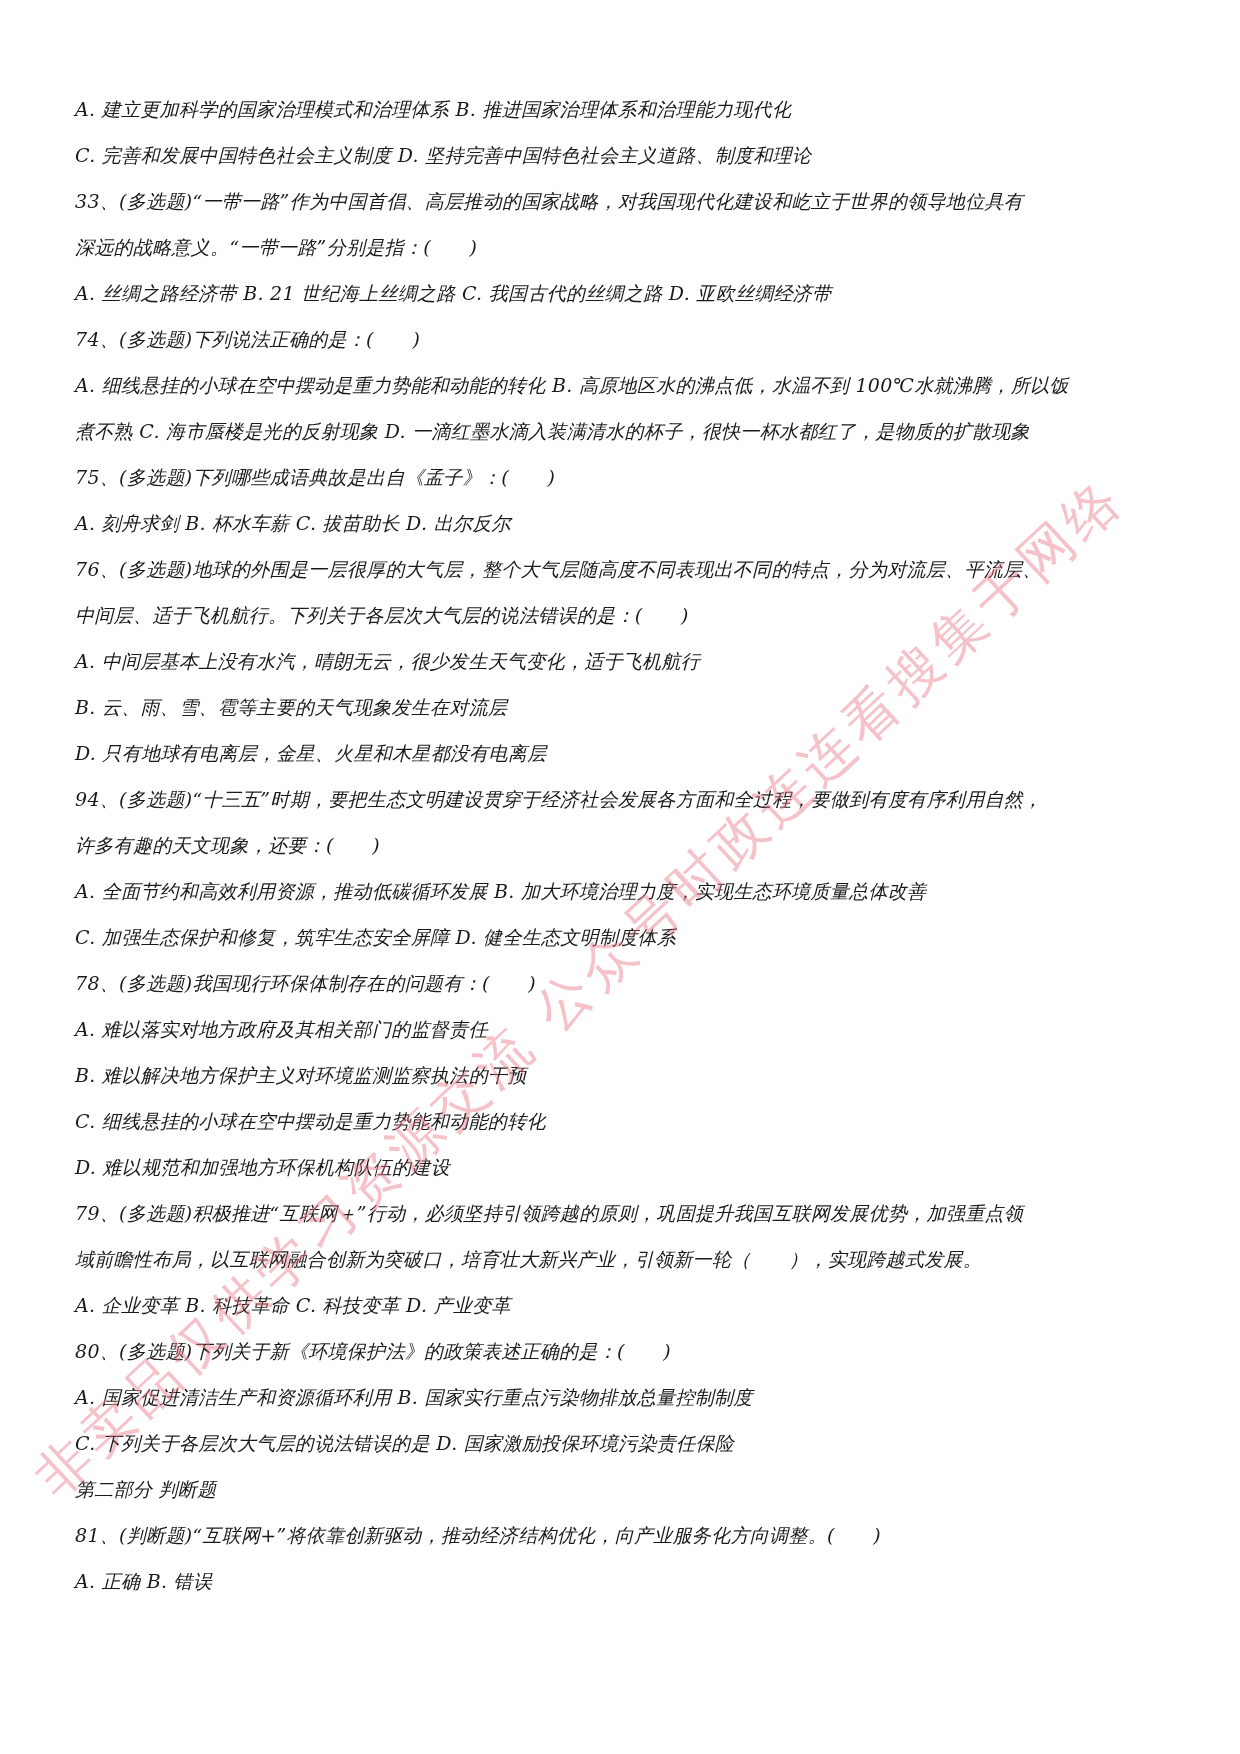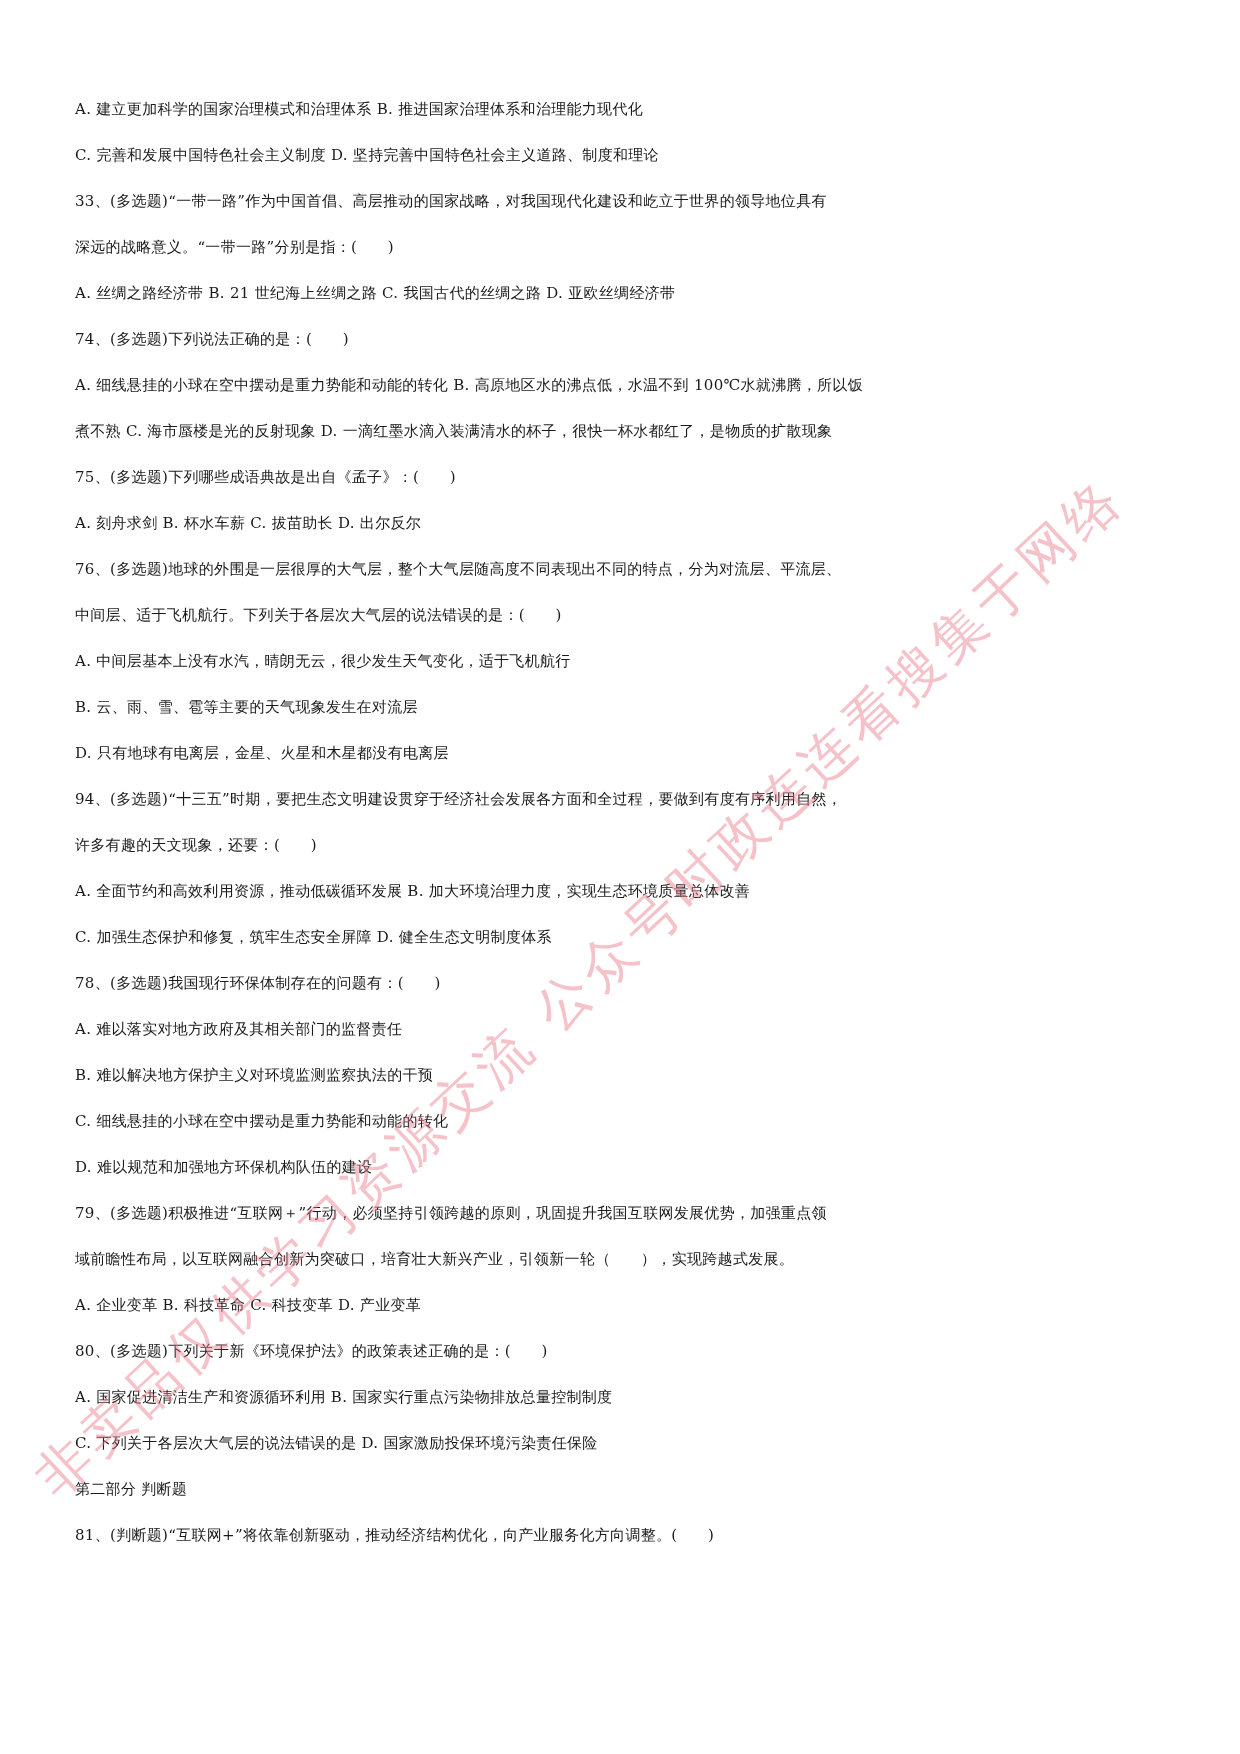--- a/index.html
+++ b/index.html
@@ -22,25 +22,26 @@
       width: 1240px;
       height: 1754px;
     }
     .content {
       position: absolute;
       left: 75px;
       top: 86px;
       width: 1100px;
     }
     .line {
-      font-size: 15px;
+      font-size: 19px;
       line-height: 46px;
       height: 46px;
       white-space: nowrap;
       letter-spacing: 0.3px;
+      font-style: italic;
     }
     .watermark {
       position: absolute;
       left: 0;
       top: 0;
       width: 1240px;
       height: 1754px;
       pointer-events: none;
     }
     .wm-text {
@@ -86,18 +87,19 @@
     <div class="line">C. 细线悬挂的小球在空中摆动是重力势能和动能的转化</div>
     <div class="line">D. 难以规范和加强地方环保机构队伍的建设</div>
     <div class="line">79、(多选题)积极推进“互联网＋”行动，必须坚持引领跨越的原则，巩固提升我国互联网发展优势，加强重点领</div>
     <div class="line">域前瞻性布局，以互联网融合创新为突破口，培育壮大新兴产业，引领新一轮（　　），实现跨越式发展。</div>
     <div class="line">A. 企业变革 B. 科技革命 C. 科技变革 D. 产业变革</div>
     <div class="line">80、(多选题)下列关于新《环境保护法》的政策表述正确的是：(　　)</div>
     <div class="line">A. 国家促进清洁生产和资源循环利用 B. 国家实行重点污染物排放总量控制制度</div>
     <div class="line">C. 下列关于各层次大气层的说法错误的是 D. 国家激励投保环境污染责任保险</div>
     <div class="line">第二部分  判断题</div>
     <div class="line">81、(判断题)“互联网+”将依靠创新驱动，推动经济结构优化，向产业服务化方向调整。(　　)</div>
+    <div class="line">A. 正确 B. 错误</div>
   </div>
 
   <div class="watermark">
     <div class="wm-text">非卖品仅供学习资源交流 公众号时政连连看搜集于网络</div>
   </div>
 </div>
 
 </body></html>

